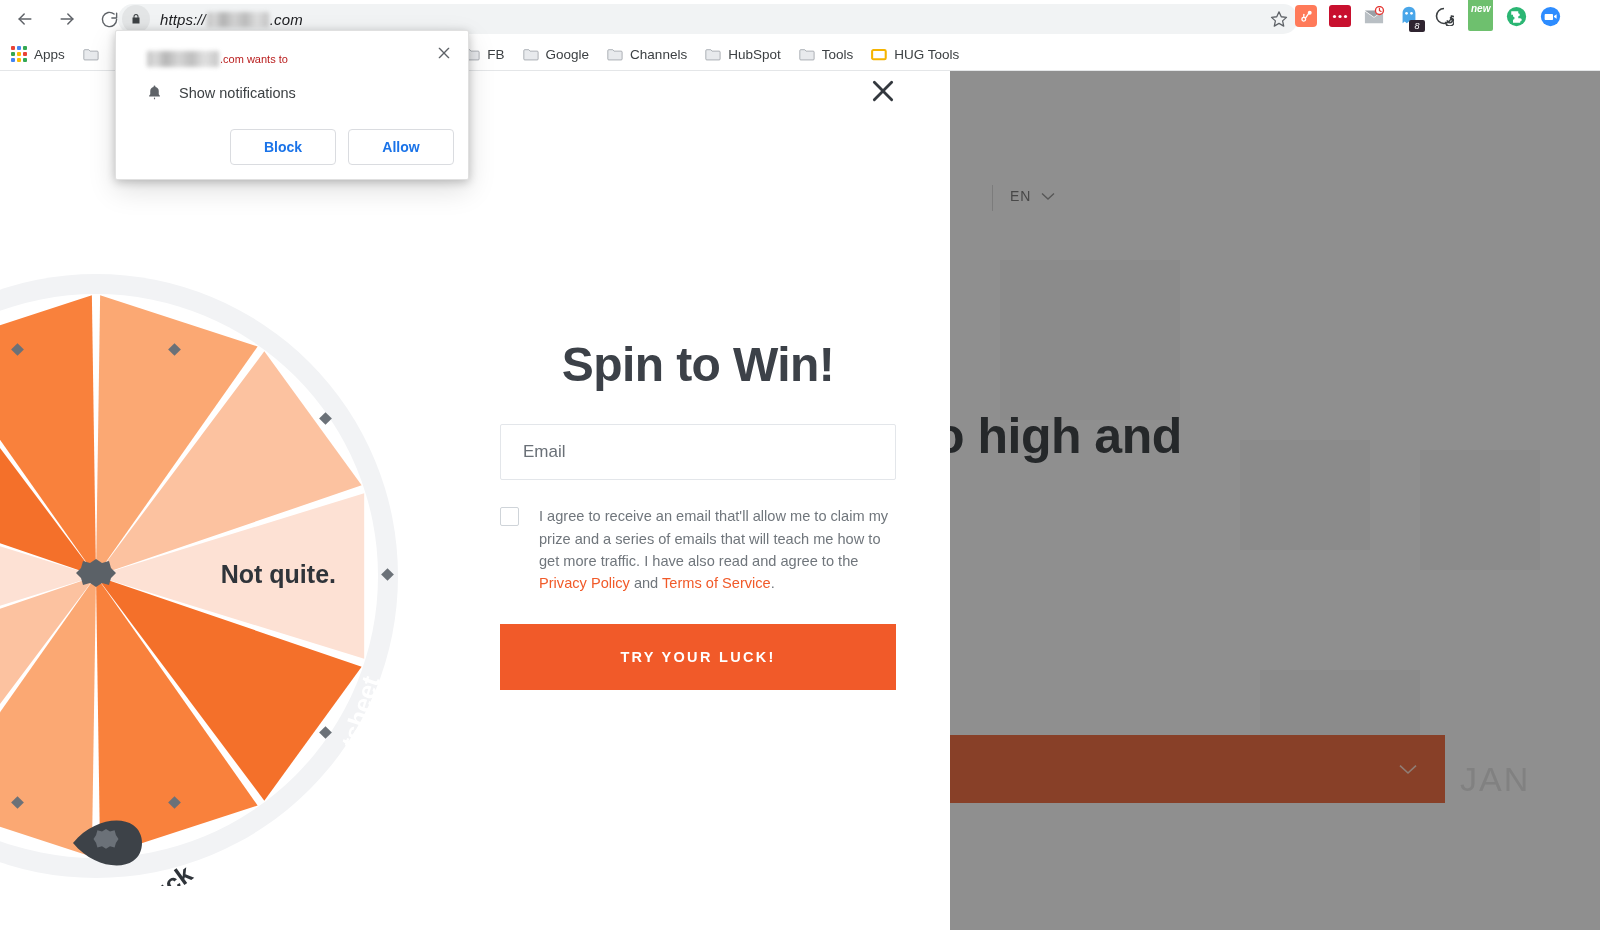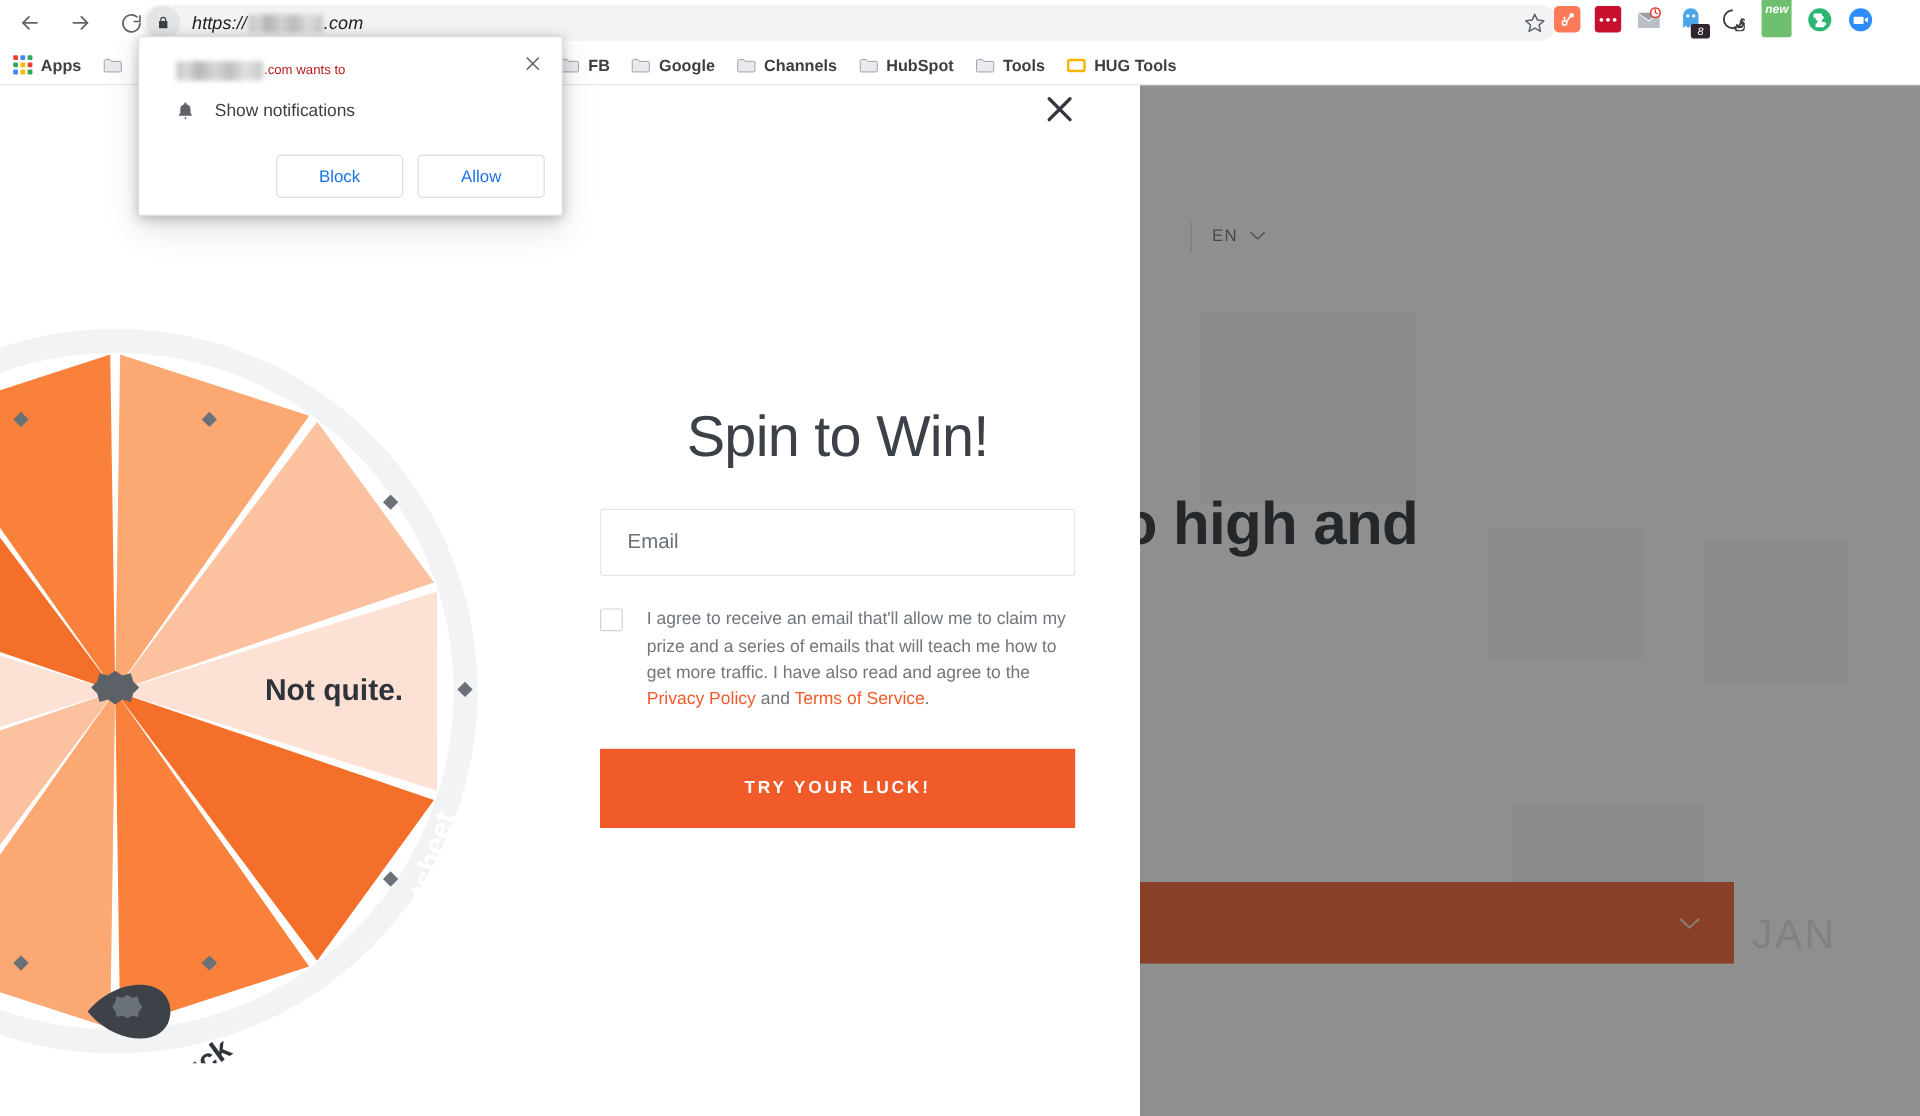--- a/index.html
+++ b/index.html
@@ -23,41 +23,41 @@
   .lockwrap{width:28px;height:28px;margin-left:4px;border-radius:50%;background:#e3e5e6;display:flex;align-items:center;justify-content:center;flex:none;}
   .url{font-size:15px;color:#202124;margin-left:10px;letter-spacing:.1px;display:flex;align-items:center;}
   .blur-chip{display:inline-block;height:15px;width:62px;margin:0 1px;vertical-align:-2px;
     background:linear-gradient(90deg,#b9b9b9 0%,#d5d5d5 12%,#a9a9a9 26%,#cfcfcf 44%,#b3b3b3 62%,#dcdcdc 80%,#bdbdbd 100%);
     filter:blur(2.1px);border-radius:1px;opacity:.85;}
   .star{position:absolute;right:10px;top:6px;color:#5f6368;}
   .ext{position:absolute;top:4px;display:flex;align-items:center;gap:12px;}
   .ico{width:22px;height:22px;border-radius:4px;display:flex;align-items:center;justify-content:center;position:relative;flex:none;}
 
   .bookmarks{position:absolute;top:38px;left:0;width:1600px;height:32px;display:flex;align-items:center;background:#fff;border-bottom:1px solid #e4e6e8;}
-  .bm{display:flex;align-items:center;gap:7px;padding:0 9px;height:26px;font-size:13.5px;color:#3c4043;white-space:nowrap;font-weight:bold;}
+  .bm{display:flex;align-items:center;gap:7px;padding:0 9px;height:26px;font-size:13.5px;color:#3c4043;white-space:nowrap;}
   .bm .folder{width:16px;height:13px;flex:none;}
   .appsgrid{display:grid;grid-template-columns:repeat(3,4px);grid-template-rows:repeat(3,4px);gap:2px;}
   .appsgrid i{width:4px;height:4px;border-radius:1px;display:block;}
 
   
   .perm{
     position:absolute;left:115px;top:30px;width:352px;height:148px;background:#fff;
     border:1px solid #e0e0e0;border-radius:2px;
     box-shadow:0 2px 10px rgba(0,0,0,.22),0 10px 28px rgba(0,0,0,.13);
     z-index:120;
   }
   .perm-title{position:absolute;left:30px;top:20px;font-size:11px;color:#b91c1c;display:flex;align-items:center;}
   .perm-title .blur-chip{height:16px;width:72px;}
   .perm-x{position:absolute;right:10px;top:8px;width:28px;height:28px;display:flex;align-items:center;justify-content:center;color:#5f6368;cursor:pointer;}
   .perm-row{position:absolute;left:30px;top:52px;display:flex;align-items:center;gap:16px;}
   .perm-row span{font-size:14.5px;color:#3c4043;}
   .perm-actions{position:absolute;right:14px;bottom:14px;display:flex;gap:12px;}
   .perm-btn{
     min-width:72px;height:34px;padding:0 16px;border:1px solid #dadce0;border-radius:4px;background:#fff;
-    color:#1a73e8;font-size:14px;font-weight:400;display:flex;align-items:center;justify-content:center;cursor:pointer;
+    color:#1a73e8;font-size:14px;font-weight:700;display:flex;align-items:center;justify-content:center;cursor:pointer;
     font-family:"Liberation Sans",sans-serif;
   }
 
   
   .page{position:absolute;left:0;top:70px;width:1600px;height:860px;background:#fff;overflow:hidden;}
   .pgcontent{position:absolute;left:0;top:0;width:1600px;height:860px;}
   .logo{position:absolute;left:880px;top:112px;font-size:34px;font-weight:700;letter-spacing:2px;color:#d94f1e;}
   .lang{position:absolute;left:1010px;top:118px;display:flex;align-items:center;gap:10px;font-size:14px;color:#6b6b6b;letter-spacing:1px;}
   .lang .bar{position:absolute;left:-18px;top:-3px;width:1px;height:26px;background:#d8d8d8;}
   .headline{position:absolute;left:700px;top:336px;width:760px;font-size:50px;line-height:1.22;font-weight:700;color:#23282d;letter-spacing:-.5px;}
@@ -71,21 +71,21 @@
 
   
   .modal{position:absolute;left:0;top:70px;width:950px;height:860px;background:#fff;z-index:40;overflow:hidden;}
   .modal-x{position:absolute;left:866px;top:74px;width:34px;height:34px;display:flex;align-items:center;justify-content:center;cursor:pointer;z-index:45;}
 
   .wheelwrap{position:absolute;left:-296px;top:196px;width:700px;height:620px;}
   .wheel{position:absolute;left:0;top:0;}
   .pointer{position:absolute;left:366px;top:546px;width:76px;height:62px;}
 
   .panel{position:absolute;left:500px;top:270px;width:396px;}
-  .spin-title{font-size:48px;font-weight:400;color:#3c4148;text-align:center;letter-spacing:-.6px;margin:0;line-height:1.05;}
+  .spin-title{font-size:48px;font-weight:700;color:#3c4148;text-align:center;letter-spacing:-.6px;margin:0;line-height:1.05;}
   .spin-sub{font-size:19px;color:#4a4f55;text-align:center;margin:24px 0 0;font-weight:400;}
   .email{
     margin-top:34px;width:396px;height:56px;box-sizing:border-box;border:1px solid #e3e6ea;border-radius:2px;
     background:#fff;font-size:17px;color:#6a7077;padding:0 22px;font-family:"Liberation Sans",sans-serif;outline:none;
   }
   .email::placeholder{color:#6a7077;opacity:1;}
   .consent{margin-top:25px;display:flex;gap:20px;align-items:flex-start;}
   .cbx{width:17px;height:17px;border:1px solid #cfd4d9;border-radius:2px;background:#fff;flex:none;margin-top:2px;cursor:pointer;}
   .consent p{margin:0;font-size:14.6px;line-height:1.52;color:#70767c;}
   .consent a{color:#f15a29;text-decoration:none;}

